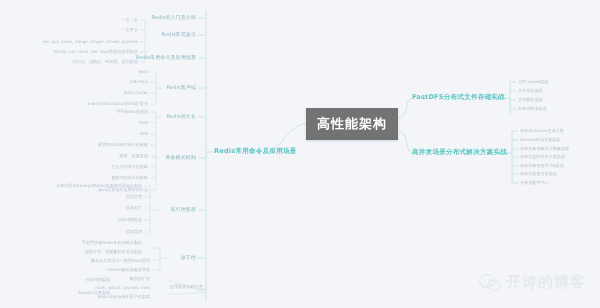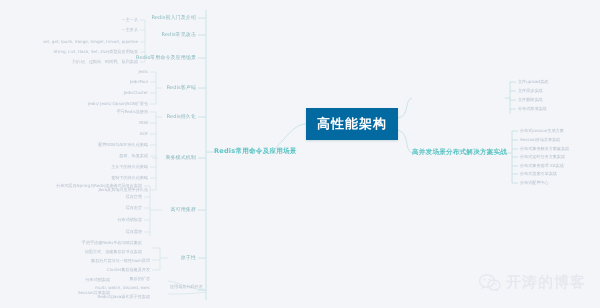--- a/index.html
+++ b/index.html
@@ -27,21 +27,21 @@
     height: 308px;
     pointer-events: none;
   }
   
   #root-node {
     position: absolute;
     left: 306px;
     top: 108px;
     width: 92px;
     height: 32px;
-    background: #0369a1;
+    background: #737373;
     color: #ffffff;
     font-size: 13px;
     font-weight: bold;
     display: flex;
     align-items: center;
     justify-content: center;
     letter-spacing: 1px;
     box-shadow: 0 1px 2px rgba(60,120,125,.22);
   }
   
@@ -178,20 +178,21 @@
       <path d="M160 260 L 152 260"></path>
       <path d="M160 270 L 152 270"></path>
 
       <path d="M206 290 C 190 290, 180 282, 168 281"></path>
       <path d="M206 292 C 190 294, 180 294, 168 294"></path>
     </g>
   </svg>
 
   <div id="root-node">高性能架构</div>
 
+  <div class="branch1" style="left:412px; top:93px;">FastDFS分布式文件存储实战</div>
   <div class="leaf right" style="left:518px; top:79px;">文件upload实战</div>
   <div class="leaf right" style="left:518px; top:88px;">文件同步实战</div>
   <div class="leaf right" style="left:518px; top:97px;">文件删除实战</div>
   <div class="leaf right" style="left:518px; top:106px;">分布式部署实战</div>
 
   <div class="branch1" style="left:412px; top:148px;">高并发场景分布式解决方案实战</div>
   <div class="leaf right" style="left:520px; top:128px;">分布式session生成方案</div>
   <div class="leaf right" style="left:520px; top:137px;">Session跨域共享实战</div>
   <div class="leaf right" style="left:520px; top:146px;">分布式事务解决方案篇实战</div>
   <div class="leaf right" style="left:520px; top:154px;">分布式定时任务方案实战</div>

